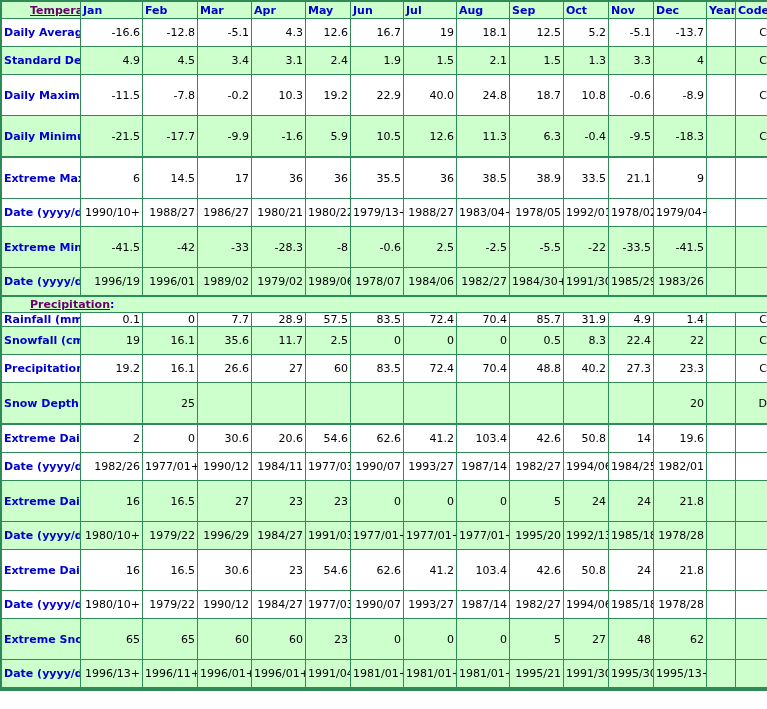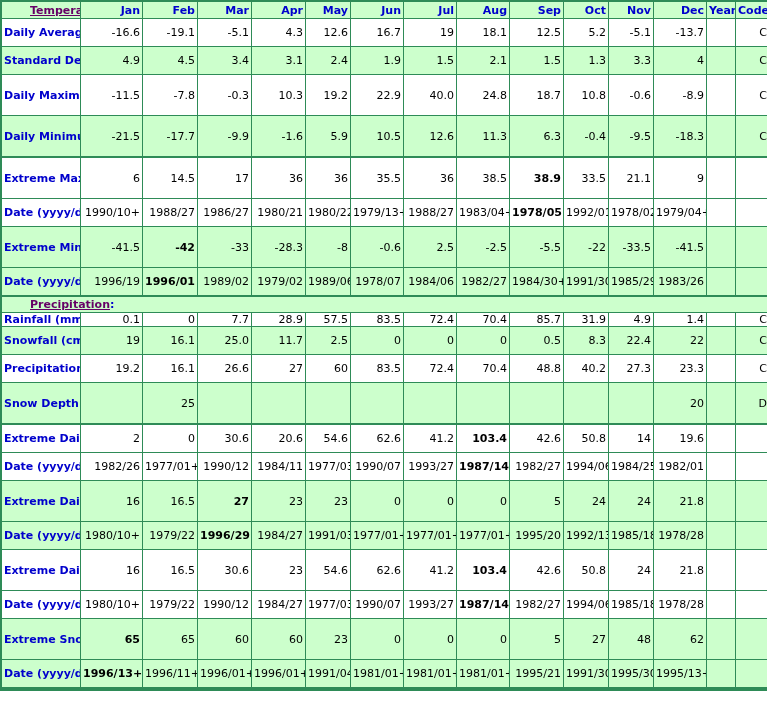--- a/index.html
+++ b/index.html
@@ -21,41 +21,41 @@
       border-bottom: 1px solid #2e8b57;
       padding: 0 2px;
       line-height: 13px;
       overflow: hidden;
       white-space: nowrap;
     }
     table.climate tr > *:last-child { border-right: none; }
     th.hdr {
       color: #0000cc;
       font-weight: bold;
-      text-align: right;
+      text-align: left;
       background: #ccffcc;
       height: 16px;
       font-size: 11px;
     }
     th.hdr.first { text-align: left; }
     .section-link { color: #660066; text-decoration: underline; font-weight: bold; margin-left: 26px; }
     .colon { color: #0000cc; font-weight: bold; }
     td.label {
       color: #0000cc;
       font-weight: bold;
       text-align: left;
       white-space: normal;
       vertical-align: middle;
     }
     td.val { text-align: right; vertical-align: middle; }
     td.code { text-align: right; vertical-align: middle; }
     tr.g td, tr.g th { background: #ccffcc; }
     tr.w td { background: #ffffff; }
     tr.thick > td { border-bottom: 2px solid #2e8b57; }
-    b.rec { font-weight: bold; }
+    b.rec { font-weight: normal; }
     .h1 { height: 13px; }
     .h2 { height: 27px; }
     .h3 { height: 40px; }
     tr.sec td { background: #ccffcc; height: 15px; }
   </style>
 </head>
 <body>
 
 <table class="climate">
   <colgroup>
@@ -91,21 +91,21 @@
       <th class="hdr">Nov</th>
       <th class="hdr">Dec</th>
       <th class="hdr">Year</th>
       <th class="hdr">Code</th>
     </tr>
   </thead>
   <tbody id="temp-body">
       <tr class="w">
         <td class="label h2">Daily Average (°C)</td>
         <td class="val">-16.6</td>
-        <td class="val">-19.1</td>
+        <td class="val">-12.8</td>
         <td class="val">-5.1</td>
         <td class="val">4.3</td>
         <td class="val">12.6</td>
         <td class="val">16.7</td>
         <td class="val">19</td>
         <td class="val">18.1</td>
         <td class="val">12.5</td>
         <td class="val">5.2</td>
         <td class="val">-5.1</td>
         <td class="val">-13.7</td>
@@ -126,21 +126,21 @@
         <td class="val">1.3</td>
         <td class="val">3.3</td>
         <td class="val">4</td>
         <td class="val"></td>
         <td class="code">C</td>
       </tr>
       <tr class="w">
         <td class="label h3">Daily Maximum (°C)</td>
         <td class="val">-11.5</td>
         <td class="val">-7.8</td>
-        <td class="val">-0.3</td>
+        <td class="val">-0.2</td>
         <td class="val">10.3</td>
         <td class="val">19.2</td>
         <td class="val">22.9</td>
         <td class="val">40.0</td>
         <td class="val">24.8</td>
         <td class="val">18.7</td>
         <td class="val">10.8</td>
         <td class="val">-0.6</td>
         <td class="val">-8.9</td>
         <td class="val"></td>
@@ -250,21 +250,21 @@
         <td class="val">31.9</td>
         <td class="val">4.9</td>
         <td class="val">1.4</td>
         <td class="val"></td>
         <td class="code">C</td>
       </tr>
       <tr class="g">
         <td class="label h2">Snowfall (cm)</td>
         <td class="val">19</td>
         <td class="val">16.1</td>
-        <td class="val">25.0</td>
+        <td class="val">35.6</td>
         <td class="val">11.7</td>
         <td class="val">2.5</td>
         <td class="val">0</td>
         <td class="val">0</td>
         <td class="val">0</td>
         <td class="val">0.5</td>
         <td class="val">8.3</td>
         <td class="val">22.4</td>
         <td class="val">22</td>
         <td class="val"></td>

